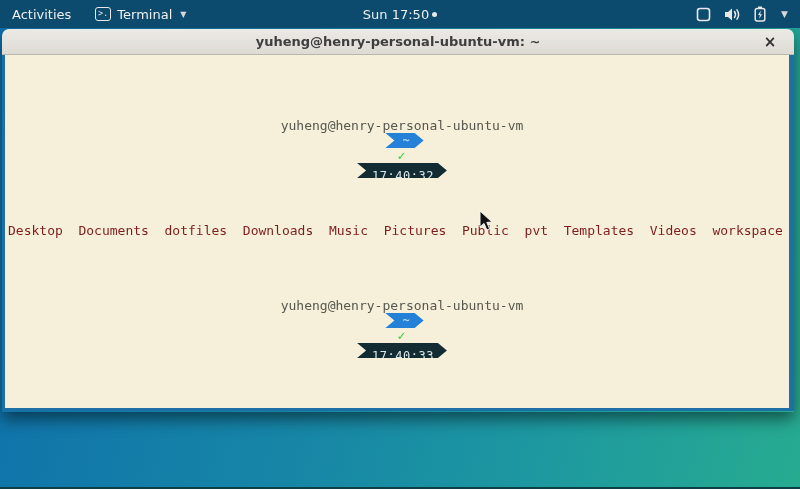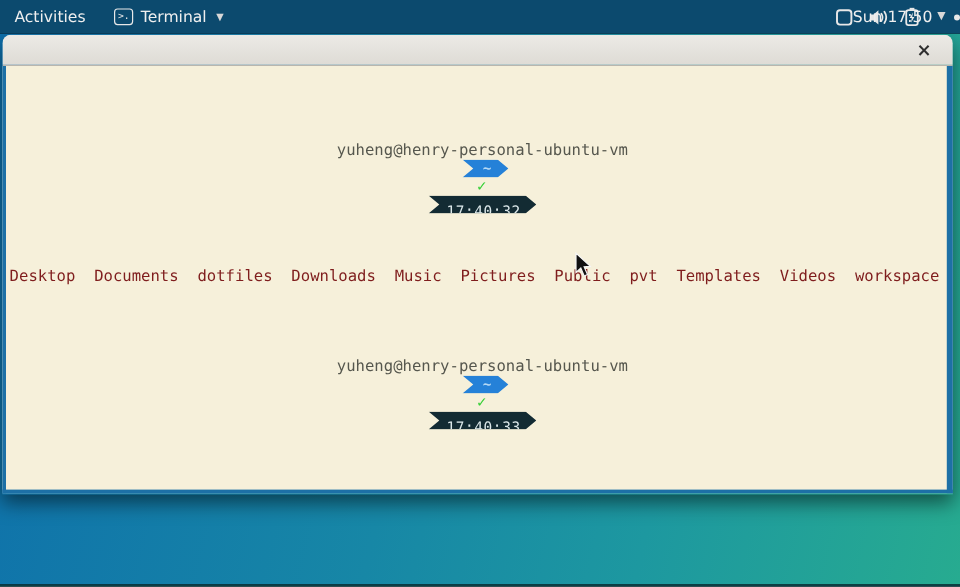--- a/index.html
+++ b/index.html
@@ -12,21 +12,21 @@
             font-size:13px; font-weight:400; z-index:30; }
   .tb-left { display:flex; align-items:center; height:100%; }
   .tb-activities { padding:0 14px 0 12px; height:100%; display:flex; align-items:center; cursor:default; }
   .tb-app { display:flex; align-items:center; gap:6px; padding:0 10px; height:100%; }
   .tb-app .appicon { width:16px; height:14px; border:1.4px solid #e8e8e8; border-radius:3px;
                      display:flex; align-items:flex-end; justify-content:flex-start;
                      font-family:"DejaVu Sans Mono", monospace; font-size:8px; line-height:8px;
                      padding:1px 0 2px 2px; color:#e8e8e8; }
   .tb-caret { font-size:8px; color:#d8d8d8; margin-left:2px; }
   .tb-center { position:absolute; left:0; right:0; top:0; height:28px; display:flex;
-               align-items:center; justify-content:flex-end; gap:18px; pointer-events:none; }
+               align-items:center; justify-content:center; gap:3px; pointer-events:none; }
   .tb-clock { pointer-events:auto; }
   .media-dot { width:5px; height:5px; border-radius:50%; background:#e8e8e8; margin-top:1px; }
   .tb-right { margin-left:auto; display:flex; align-items:center; gap:13px; padding-right:12px; height:100%; }
   .tb-right svg { display:block; }
 
   
   .desktop { position:absolute; top:28px; left:0; width:800px; height:461px;
              background:linear-gradient(103deg, #0e6fab 0%, #1787a6 45%, #1d98a0 70%, #27ab90 100%);
              border-bottom:2px solid #0c3f46; }
 
@@ -91,20 +91,21 @@
         <polygon points="6.8,4.5 4,9 5.8,9 5.2,13 8,8.2 6.2,8.2" fill="#e8e8e8"></polygon>
       </svg>
       <span class="tb-caret" style="font-size:9px;">▼</span>
     </div>
   </div>
 
   <div class="desktop">
 
     <div class="window">
       <div class="titlebar">
+        <span>yuheng@henry-personal-ubuntu-vm: ~</span>
         <span class="close-btn">×</span>
       </div>
 
       <div class="term">
 
         
         <div class="pline">
           <span>yuheng@henry-personal-ubuntu-vm</span>
           <span class="banner banner-cwd">~</span>
           <span class="check">✓</span>

